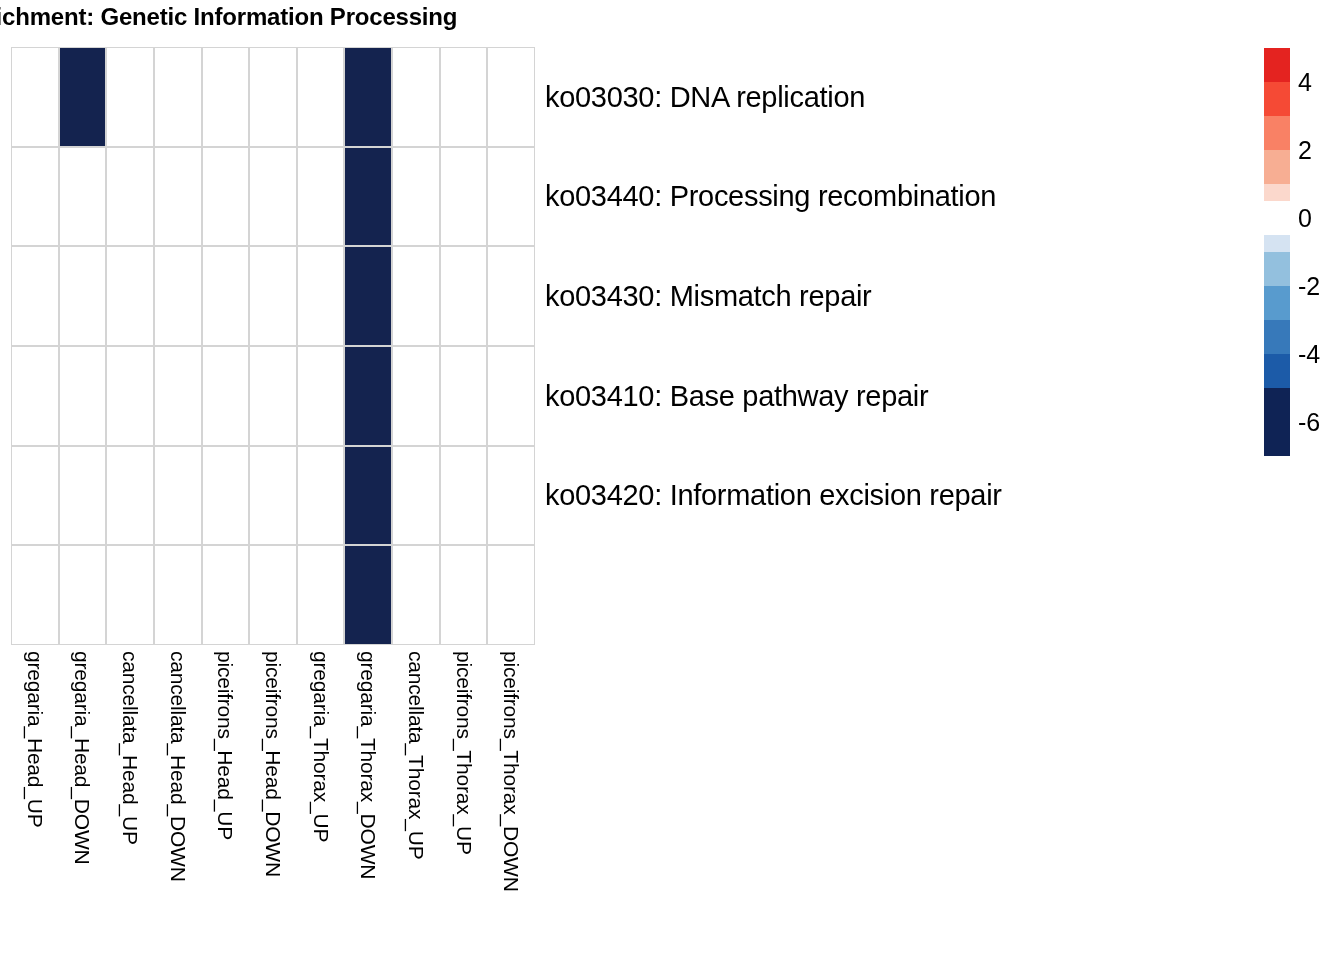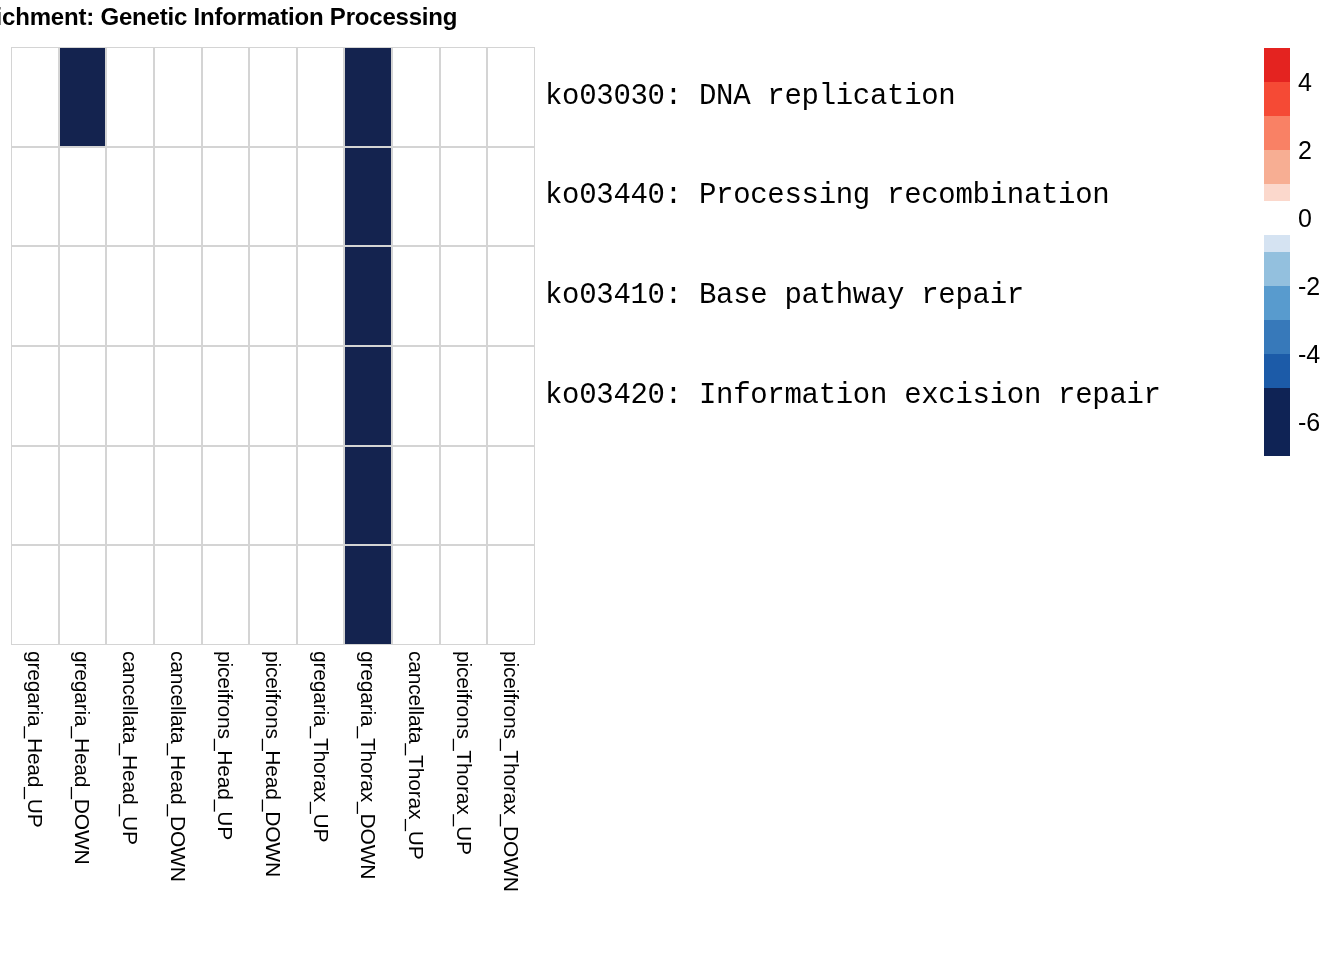--- a/index.html
+++ b/index.html
@@ -59,21 +59,20 @@
     display: grid;
     grid-template-rows: repeat(6, 1fr);
   }
   .row-label {
     display: flex;
     align-items: center;
     font-size: 29px;
     line-height: 34px;
     white-space: nowrap;
     letter-spacing: -0.3px;
-    font-family: Liberation Mono, monospace;
   }
 
   
   #col-labels {
     position: absolute;
     left: 11px;
     top: 651px;
     width: 524px;
     height: 300px;
     display: grid;
@@ -193,20 +192,21 @@
     <div class="hm-cell" style="background: rgb(255, 255, 255);"></div>
     <div class="hm-cell" style="background: rgb(20, 35, 79);"></div>
     <div class="hm-cell" style="background: rgb(255, 255, 255);"></div>
     <div class="hm-cell" style="background: rgb(255, 255, 255);"></div>
     <div class="hm-cell" style="background: rgb(255, 255, 255);"></div>
   </div>
 
 <div id="row-labels">
     <div class="row-label">ko03030: DNA replication</div>
     <div class="row-label">ko03440: Processing recombination</div>
+    <div class="row-label">ko03430: Mismatch repair</div>
     <div class="row-label">ko03410: Base pathway repair</div>
     <div class="row-label">ko03420: Information excision repair</div>
   </div>
 
 <div id="col-labels">
     <div class="col-label-cell">
       <span class="col-label">gregaria_Head_UP</span>
     </div>
     <div class="col-label-cell">
       <span class="col-label">gregaria_Head_DOWN</span>

